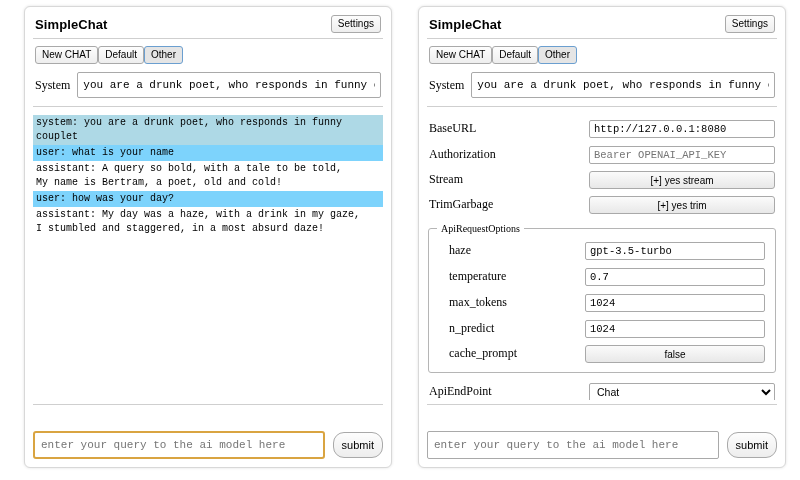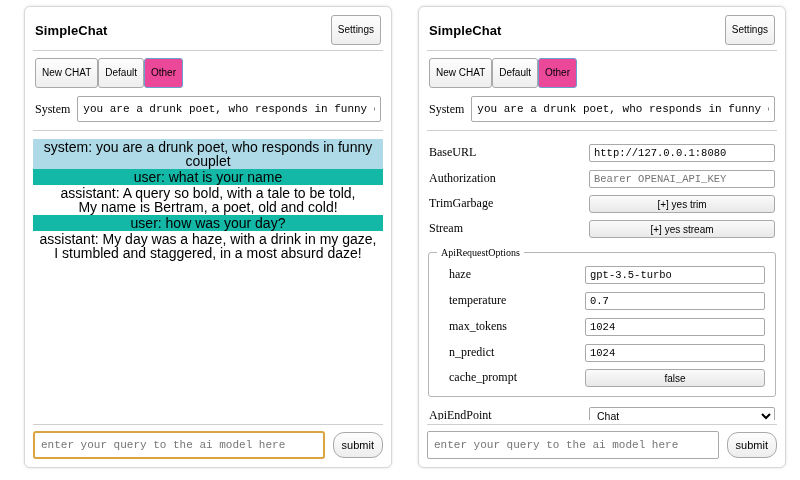--- a/index.html
+++ b/index.html
@@ -57,27 +57,27 @@
     color: #000;
     letter-spacing: 0.1px;
   }
   .btn {
     font-family: "Liberation Sans", sans-serif;
     font-size: 10px;
     color: #000;
     background: linear-gradient(#fdfdfd, #eeeeee);
     border: 1px solid #a9a9a9;
     border-radius: 3px;
-    padding: 8px 6px;
+    padding: 2px 6px;
     line-height: 12px;
     cursor: pointer;
     white-space: nowrap;
   }
   .btn.active {
-    background: #ec4899;
+    background: #e5e5e5;
     border-color: #6b9fd0;
   }
 
   
   .session-row {
     display: flex;
     align-items: center;
     padding: 7px 2px 6px 2px;
   }
 
@@ -110,39 +110,38 @@
   }
   .system-row .txt { height: 26px; }
 
   
   .chat {
     flex: 1;
     overflow: hidden;
     padding-top: 8px;
   }
   .msg {
-    font-family: Liberation Sans, sans-serif;
-    font-size: 14px;
+    font-family: Liberation Mono, monospace;
+    font-size: 10px;
     color: #000;
     line-height: 14px;
     padding: 1px 3px;
     white-space: pre-wrap;
-    text-align: center;
   }
   .msg.system    { background: #aed9e6; }
-  .msg.user      { background: #14b8a6; }
+  .msg.user      { background: #7dd3fc; }
   .msg.assistant { background: transparent; }
 
   
   .query-row {
     display: flex;
     align-items: center;
     gap: 8px;
     border-top: 1px solid #cfcfcf;
-    padding-top: 6px;
+    padding-top: 26px;
     margin-top: 4px;
   }
   .query-input {
     flex: 1;
     height: 28px;
     font-family: "Liberation Mono", monospace;
     font-size: 11px;
     color: #000;
     border: 1px solid #a9a9a9;
     border-radius: 2px;
@@ -318,30 +317,30 @@
         </div>
 
         <div class="setting">
           <div class="name">Authorization</div>
           <div class="ctl">
             <input class="inp placeholder" placeholder="Bearer OPENAI_API_KEY" style="">
           </div>
         </div>
 
         <div class="setting">
+          <div class="name">Stream</div>
+          <div class="ctl">
+            <button class="togglebtn">[+] yes stream</button>
+          </div>
+        </div>
+
+        <div class="setting">
           <div class="name">TrimGarbage</div>
           <div class="ctl">
             <button class="togglebtn">[+] yes trim</button>
-          </div>
-        </div>
-
-        <div class="setting">
-          <div class="name">Stream</div>
-          <div class="ctl">
-            <button class="togglebtn">[+] yes stream</button>
           </div>
         </div>
 
         <fieldset class="group">
           <legend>ApiRequestOptions</legend>
 
           <div class="setting">
             <div class="name">haze</div>
             <div class="ctl">
               <input class="inp" value="gpt-3.5-turbo" style="">

